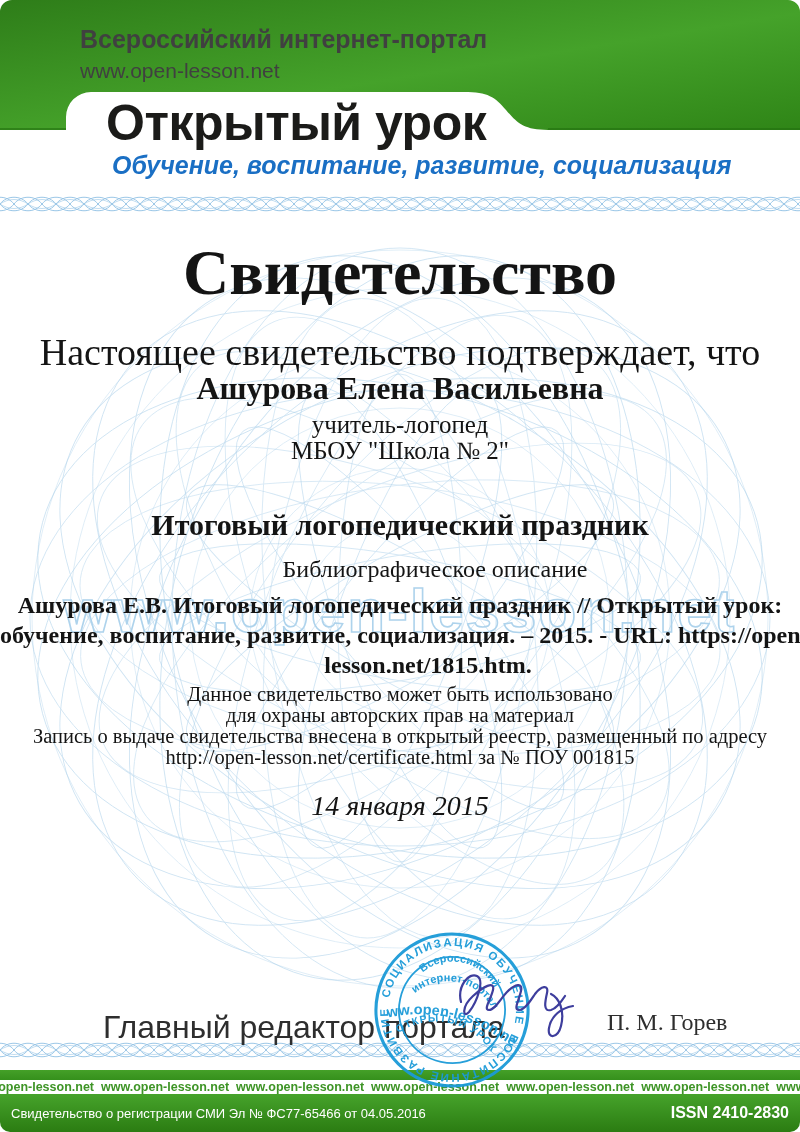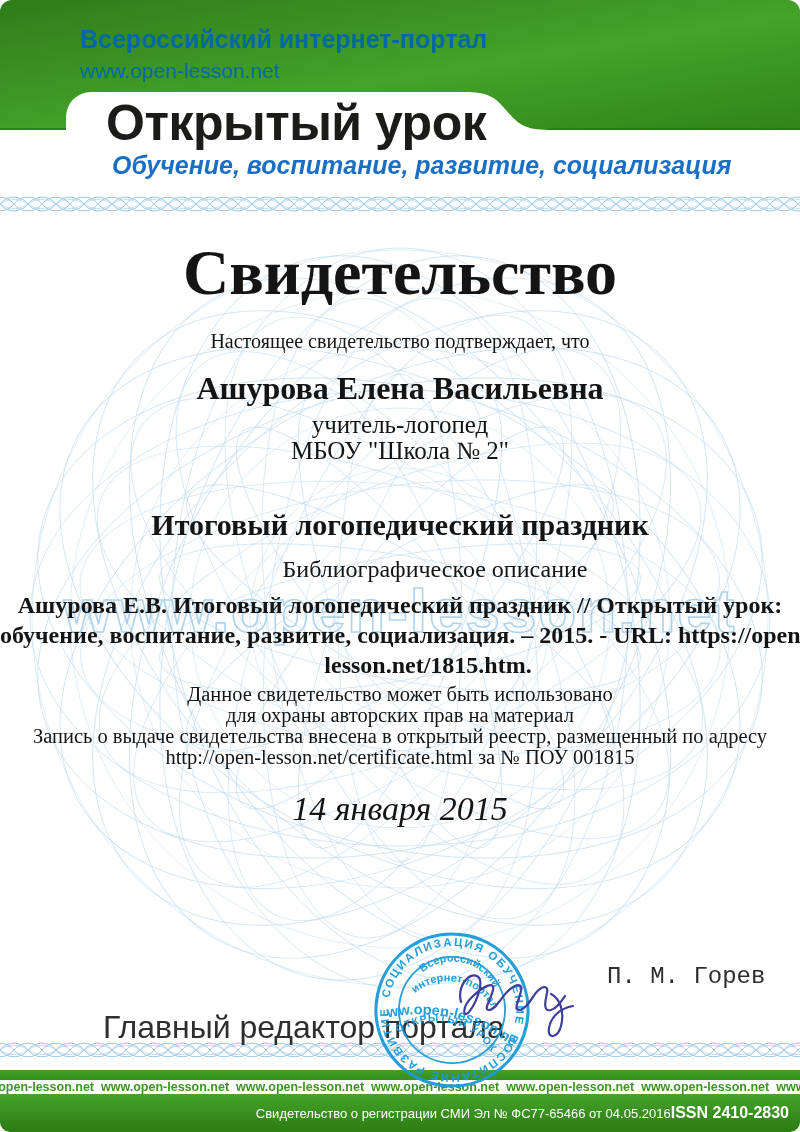--- a/index.html
+++ b/index.html
@@ -1,51 +1,51 @@
 <!DOCTYPE html>
 <html><head>
 <meta charset="utf-8">
 <style>
   html,body{margin:0;padding:0;background:#fff;}
   .page{position:relative;width:800px;height:1132px;overflow:hidden;background:#fff;
         font-family:"Liberation Serif",serif;color:#141414;}
   .abs{position:absolute;}
   
-  .hdr-text{position:absolute;color:#0369a1;font-family:"Liberation Sans",sans-serif;white-space:nowrap;}
+  .hdr-text{position:absolute;color:#404040;font-family:"Liberation Sans",sans-serif;white-space:nowrap;}
   .portal-label{left:80px;top:25px;font-size:25px;font-weight:700;}
   .portal-url{left:80px;top:59px;font-size:21px;font-weight:400;}
   .site-title{left:106px;top:94px;font-size:50px;font-weight:600;color:#1b1b19;letter-spacing:-.5px;}
   .site-subtitle{left:112px;top:151px;font-size:25px;font-style:italic;font-weight:600;color:#1a6fc4;}
   
   .cline{position:absolute;left:0;width:800px;text-align:center;white-space:nowrap;}
   .cert-title{top:236px;font-size:64px;font-weight:700;}
-  .confirm{top:330px;font-size:20px;}
+  .confirm{top:330px;font-size:38px;}
   .r-name{top:370px;font-size:32px;font-weight:700;}
   .r-pos{top:411px;font-size:25px;}
   .r-school{top:437px;font-size:25px;}
   .action{top:475px;font-size:25px;}
   .work-title{top:508px;font-size:30px;font-weight:700;}
   .biblio{top:556px;font-size:24px;margin-left:35px;}
   .cit{font-size:24px;font-weight:700;line-height:30px;text-align:center;}
   .cit1{top:590px;} .cit2{top:620px;} .cit3{top:650px;margin-left:28px;}
   .use{font-size:20.5px;line-height:21px;}
   .use1{top:684px;} .use2{top:705px;} .use3{top:726px;} .use4{top:747px;}
-  .cert-date{top:790px;font-size:34px;font-style:italic;}
+  .cert-date{top:790px;font-size:28px;font-style:italic;}
   
   .ed-label{left:103px;top:1009px;font-size:32px;color:#2e2e2e;font-family:"Liberation Sans",sans-serif;}
-  .ed-name{left:607px;top:963px;font-size:24px;color:#2e2e2e;font-family:Liberation Mono, monospace;}
+  .ed-name{left:607px;top:1009px;font-size:24px;color:#2e2e2e;font-family:Liberation Serif, serif;}
   
   .f-bar1{left:0;top:1070px;width:800px;height:10px;background:linear-gradient(180deg,#44a028,#35901c);}
   .f-urls{left:0;top:1080px;width:800px;height:14px;background:#fff;display:flex;gap:7px;
           margin-left:0;padding-left:0;overflow:hidden;align-items:center;}
   .f-urls span{font-family:"Liberation Sans",sans-serif;font-size:12.5px;font-weight:700;
           color:#3e9426;white-space:nowrap;flex:0 0 auto;}
   .f-urls span:first-child{margin-left:-34px;}
   .f-bar2{left:0;top:1094px;width:800px;height:38px;background:linear-gradient(180deg,#46a32b,#2b7c12);
-          display:flex;align-items:center;justify-content:flex-end;padding:18px 11px;box-sizing:border-box;
+          display:flex;align-items:center;justify-content:space-between;padding:18px 11px;box-sizing:border-box;
           border-radius:0 0 10px 10px;}
   .f-reg{color:#fff;font-family:"Liberation Sans",sans-serif;font-size:13px;}
   .f-issn{color:#fff;font-family:"Liberation Sans",sans-serif;font-size:16px;font-weight:700;}
   svg{display:block;}
   .nopt{pointer-events:none;}
 </style>
 </head>
 <body>
 
 <div class="page">

